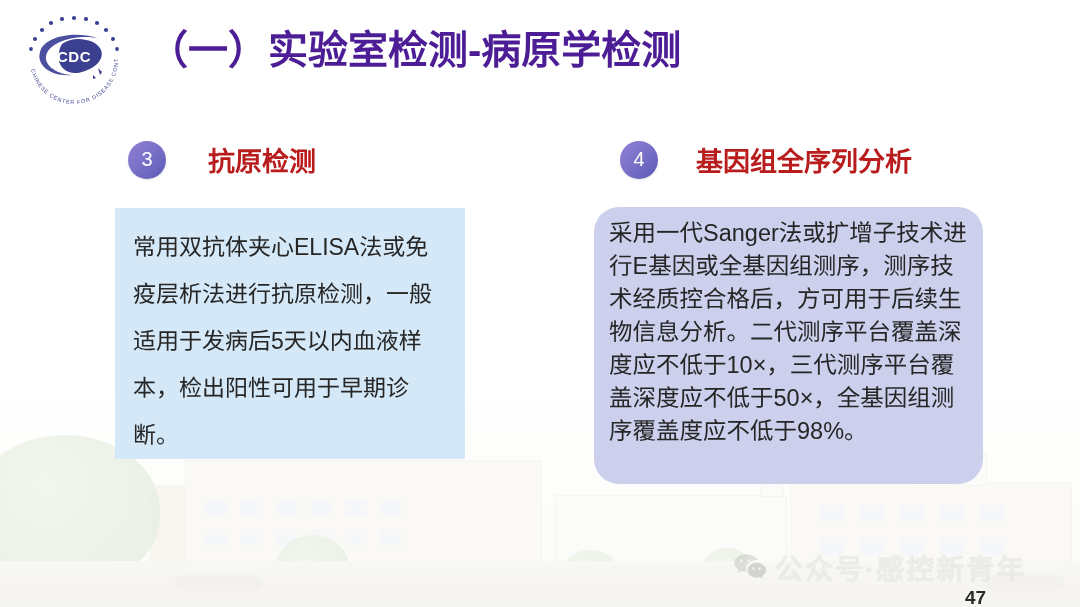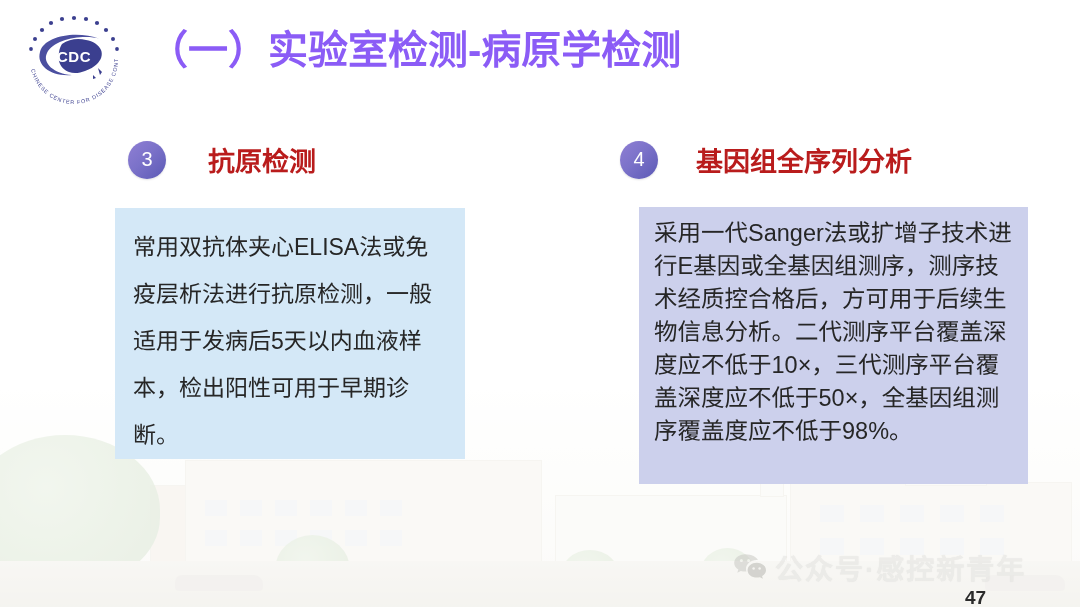--- a/index.html
+++ b/index.html
@@ -81,21 +81,21 @@
     height: 96px;
   }
   .logo svg { display: block; width: 120px; height: 96px; }
 
   .page-title {
     position: absolute;
     left: 148px;
     top: 26px;
     font-size: 40px;
     font-weight: bold;
-    color: #8b5cf6;
+    color: #4c1d95;
     letter-spacing: 0px;
     white-space: nowrap;
     line-height: 1.2;
   }
 
   
   .sec-head {
     position: absolute;
     display: flex;
     align-items: center;
@@ -136,28 +136,29 @@
     left: 115px;
     top: 208px;
     width: 350px;
     height: 251px;
     background: #d4e8f7;
     padding: 16px 14px 12px 18px;
     font-size: 23px;
     line-height: 47px;
   }
   .box-right {
-    left: 639px;
+    left: 594px;
     top: 207px;
     width: 389px;
     height: 277px;
     background: #ccd0ec;
     padding: 10px 10px 8px 15px;
     font-size: 23.5px;
     line-height: 33px;
+    border-radius: 25px;
   }
   .box p { margin: 0; }
 
   
   .wm {
     position: absolute;
     left: 733px;
     top: 547px;
     display: flex;
     align-items: center;

